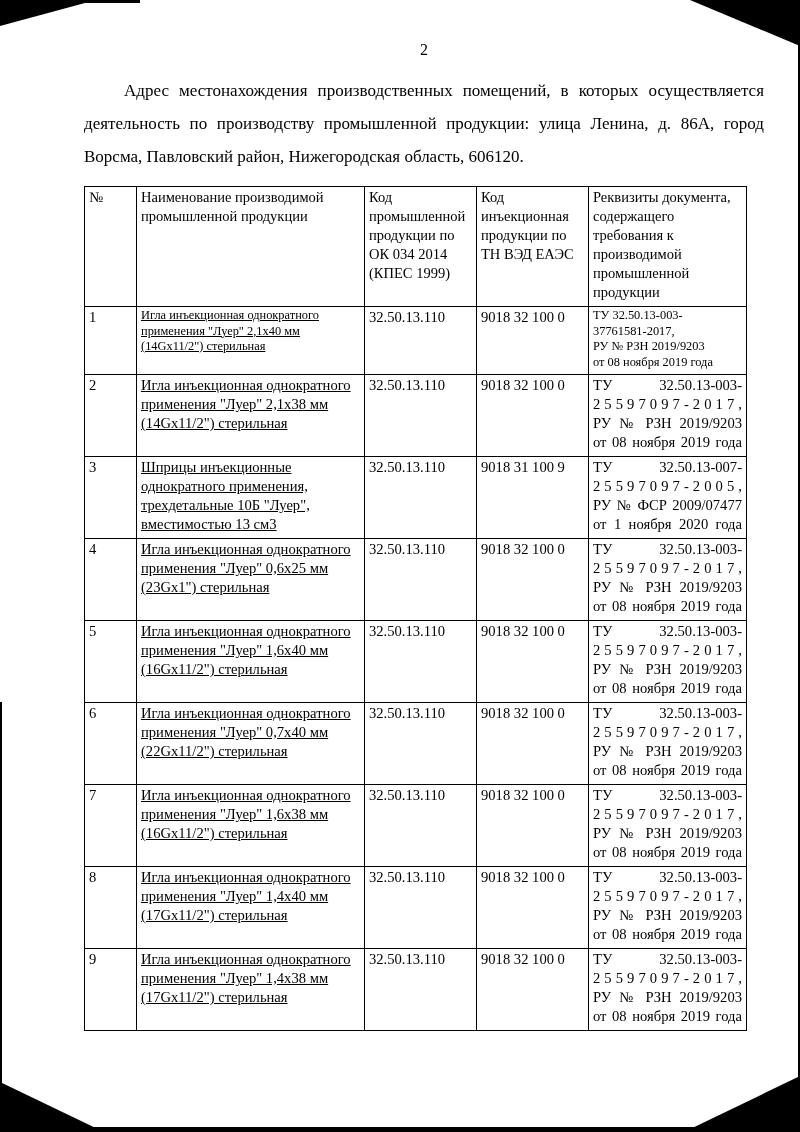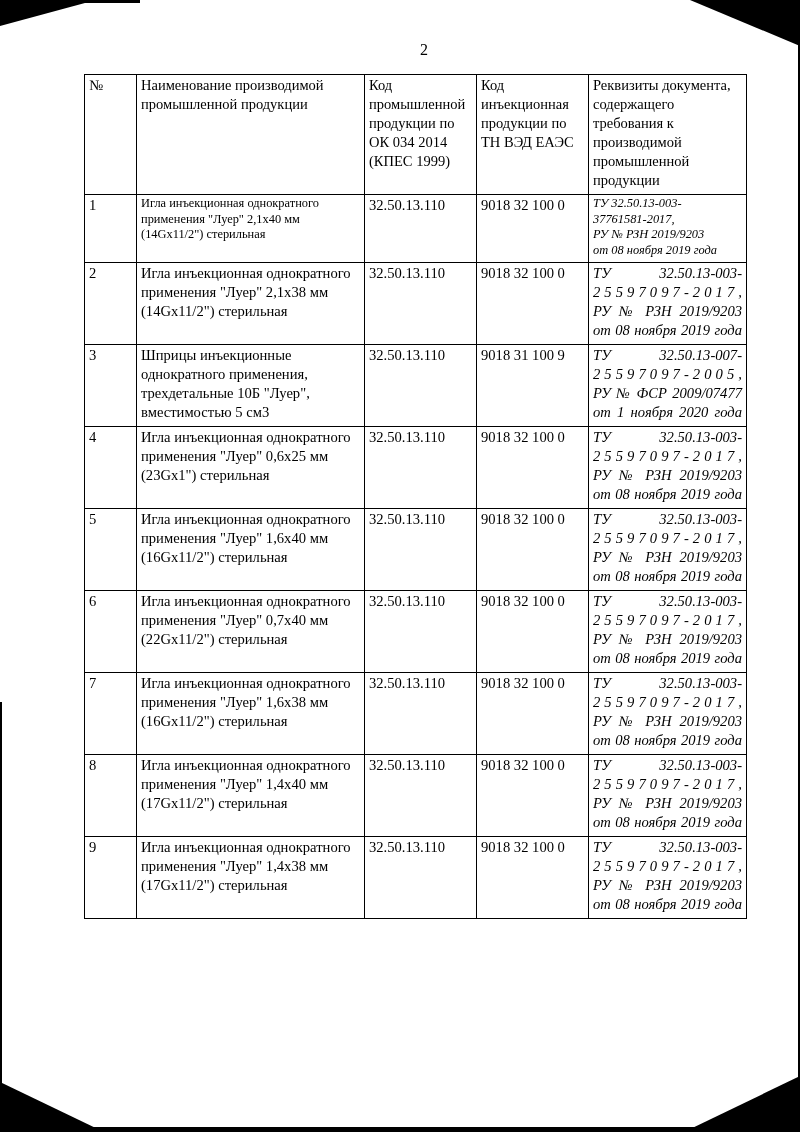--- a/index.html
+++ b/index.html
@@ -7,22 +7,22 @@
   .page{position:relative;width:800px;height:1132px;margin:0 auto;background:#ffffff;overflow:hidden;
         font-family:"Liberation Serif","DejaVu Serif",serif;color:#000;}
   .content{padding:40px 36px 0 84px;}
   .page-num{text-align:center;font-size:16px;line-height:20px;margin-bottom:14px;}
   .para{font-size:17px;line-height:33px;text-align:justify;text-indent:40px;margin:0;}
   table.doc{border-collapse:collapse;table-layout:fixed;width:662px;margin-top:13px;}
   table.doc th,table.doc td{border:1px solid #000;vertical-align:top;text-align:left;font-weight:normal;
         padding:1px 4px 4px 4px;overflow:hidden;}
   table.doc th{font-size:14.5px;line-height:19px;}
   table.doc td{font-size:14.6px;line-height:19px;}
-  td.c-name{text-align:justify;}
-  .req-line{text-align:justify;text-align-last:justify;font-style:italic;}
+  td.c-name{text-align:justify;text-decoration:underline;}
+  .req-line{text-align:justify;text-align-last:justify;}
   tr.small td.c-name,tr.small td.c-req{font-size:12.4px;line-height:15.5px;}
   tr.small td.c-name{text-align:left;}
   tr.small .req-line{text-align:left;text-align-last:left;}
   .artifact{position:absolute;background:#000;}
   .art-top{top:0;left:0;width:140px;height:3px;}
   .art-tl{top:0;left:0;width:96px;height:26px;clip-path:polygon(0 0,100% 0,0 100%);}
   .art-tr{top:0;right:0;width:110px;height:46px;clip-path:polygon(0 0,100% 0,100% 100%);}
   .art-bl{bottom:0;left:0;width:104px;height:50px;clip-path:polygon(0 0,0 100%,100% 100%);}
   .art-br{bottom:0;right:0;width:116px;height:56px;clip-path:polygon(100% 0,100% 100%,0 100%);}
   .art-bottom{bottom:0;left:0;width:100%;height:5px;}
@@ -38,20 +38,21 @@
   <div class="artifact art-tr"></div>
   <div class="artifact art-right"></div>
   <div class="artifact art-left"></div>
   <div class="artifact art-bottom"></div>
   <div class="artifact art-bl"></div>
   <div class="artifact art-br"></div>
 
   <div class="content">
     <div class="page-num">2</div>
 
+    <p class="para">Адрес местонахождения производственных помещений, в которых осуществляется деятельность по производству промышленной продукции: улица Ленина, д. 86А, город Ворсма, Павловский район, Нижегородская область, 606120.</p>
 
     <table class="doc">
       <colgroup>
         <col style="width:52px">
         <col style="width:228px">
         <col style="width:112px">
         <col style="width:112px">
         <col style="width:158px">
       </colgroup>
       <thead>
@@ -85,21 +86,21 @@
     <td class="c-req">
               <div class="req-line">ТУ 32.50.13-003-</div>
               <div class="req-line">2 5 5 9 7 0 9 7 - 2 0 1 7 ,</div>
               <div class="req-line">РУ № РЗН 2019/9203</div>
               <div class="req-line">от 08 ноября 2019 года</div>
             </td>
   </tr>
 
   <tr>
     <td class="c-num">3</td>
-    <td class="c-name">Шприцы инъекционные однократного применения, трехдетальные 10Б "Луер", вместимостью 5 см3</td>
+    <td class="c-name">Шприцы инъекционные однократного применения, трехдетальные 10Б "Луер", вместимостью 13 см3</td>
     <td class="c-ok">32.50.13.110</td>
     <td class="c-tn">9018 31 100 9</td>
     <td class="c-req">
               <div class="req-line">ТУ 32.50.13-007-</div>
               <div class="req-line">2 5 5 9 7 0 9 7 - 2 0 0 5 ,</div>
               <div class="req-line">РУ № ФСР 2009/07477</div>
               <div class="req-line">от 1 ноября 2020 года</div>
             </td>
   </tr>
 

